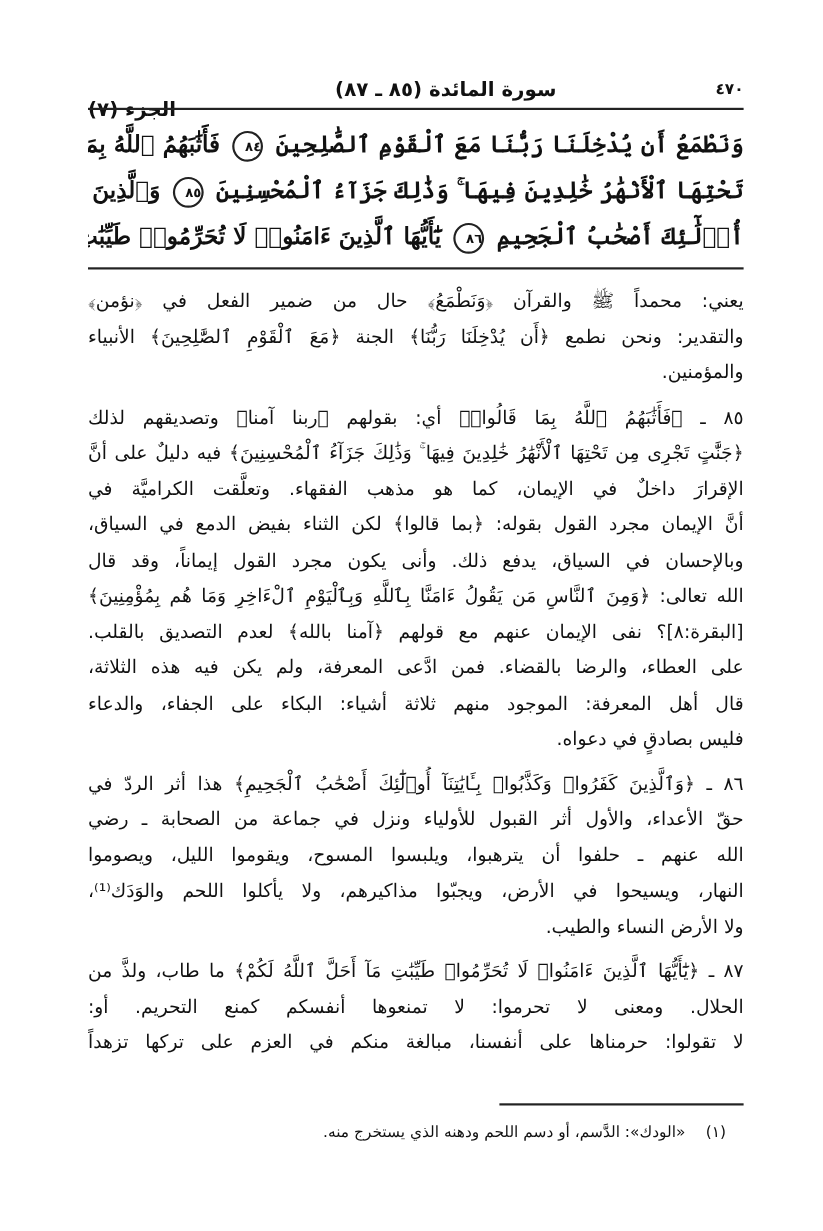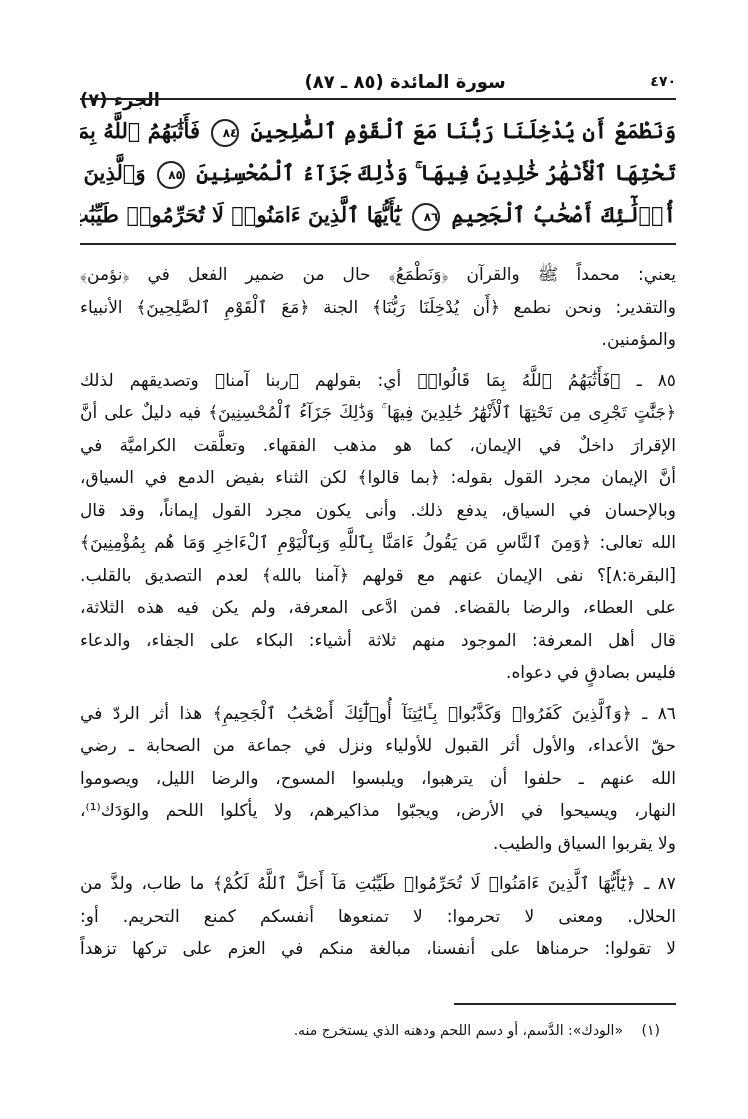--- a/index.html
+++ b/index.html
@@ -173,23 +173,23 @@
       <span class="line">وبالإحسان في السياق، يدفع ذلك. وأنى يكون مجرد القول إيماناً، وقد قال</span>
       <span class="line">الله تعالى: ﴿وَمِنَ ٱلنَّاسِ مَن يَقُولُ ءَامَنَّا بِٱللَّهِ وَبِٱلْيَوْمِ ٱلْءَاخِرِ وَمَا هُم بِمُؤْمِنِينَ﴾</span>
       <span class="line">[البقرة:٨]؟ نفى الإيمان عنهم مع قولهم ﴿آمنا بالله﴾ لعدم التصديق بالقلب.</span>
       <span class="line">على العطاء، والرضا بالقضاء. فمن ادَّعى المعرفة، ولم يكن فيه هذه الثلاثة،</span>
       <span class="line">قال أهل المعرفة: الموجود منهم ثلاثة أشياء: البكاء على الجفاء، والدعاء</span>
       <span class="line last">فليس بصادقٍ في دعواه.</span>
     </div>
     <div class="para">
       <span class="line">٨٦ ـ ﴿وَٱلَّذِينَ كَفَرُوا۟ وَكَذَّبُوا۟ بِـَٔايَٰتِنَآ أُو۟لَٰٓئِكَ أَصْحَٰبُ ٱلْجَحِيمِ﴾ هذا أثر الردّ في</span>
       <span class="line">حقّ الأعداء، والأول أثر القبول للأولياء ونزل في جماعة من الصحابة ـ رضي</span>
-      <span class="line">الله عنهم ـ حلفوا أن يترهبوا، ويلبسوا المسوح، والرضا الليل، ويصوموا</span>
+      <span class="line">الله عنهم ـ حلفوا أن يترهبوا، ويلبسوا المسوح، ويقوموا الليل، ويصوموا</span>
       <span class="line">النهار، ويسيحوا في الأرض، ويجبّوا مذاكيرهم، ولا يأكلوا اللحم والوَدَك⁽¹⁾،</span>
-      <span class="line last">ولا يقربوا السياق والطيب.</span>
+      <span class="line last">ولا الأرض النساء والطيب.</span>
     </div>
     <div class="para">
       <span class="line">٨٧ ـ ﴿يَٰٓأَيُّهَا ٱلَّذِينَ ءَامَنُوا۟ لَا تُحَرِّمُوا۟ طَيِّبَٰتِ مَآ أَحَلَّ ٱللَّهُ لَكُمْ﴾ ما طاب، ولذَّ من</span>
       <span class="line">الحلال. ومعنى لا تحرموا: لا تمنعوها أنفسكم كمنع التحريم. أو:</span>
       <span class="line">لا تقولوا: حرمناها على أنفسنا، مبالغة منكم في العزم على تركها تزهداً</span>
     </div>
   </div>
 
   <div class="footnote-rule"></div>
   <div class="footnote">

